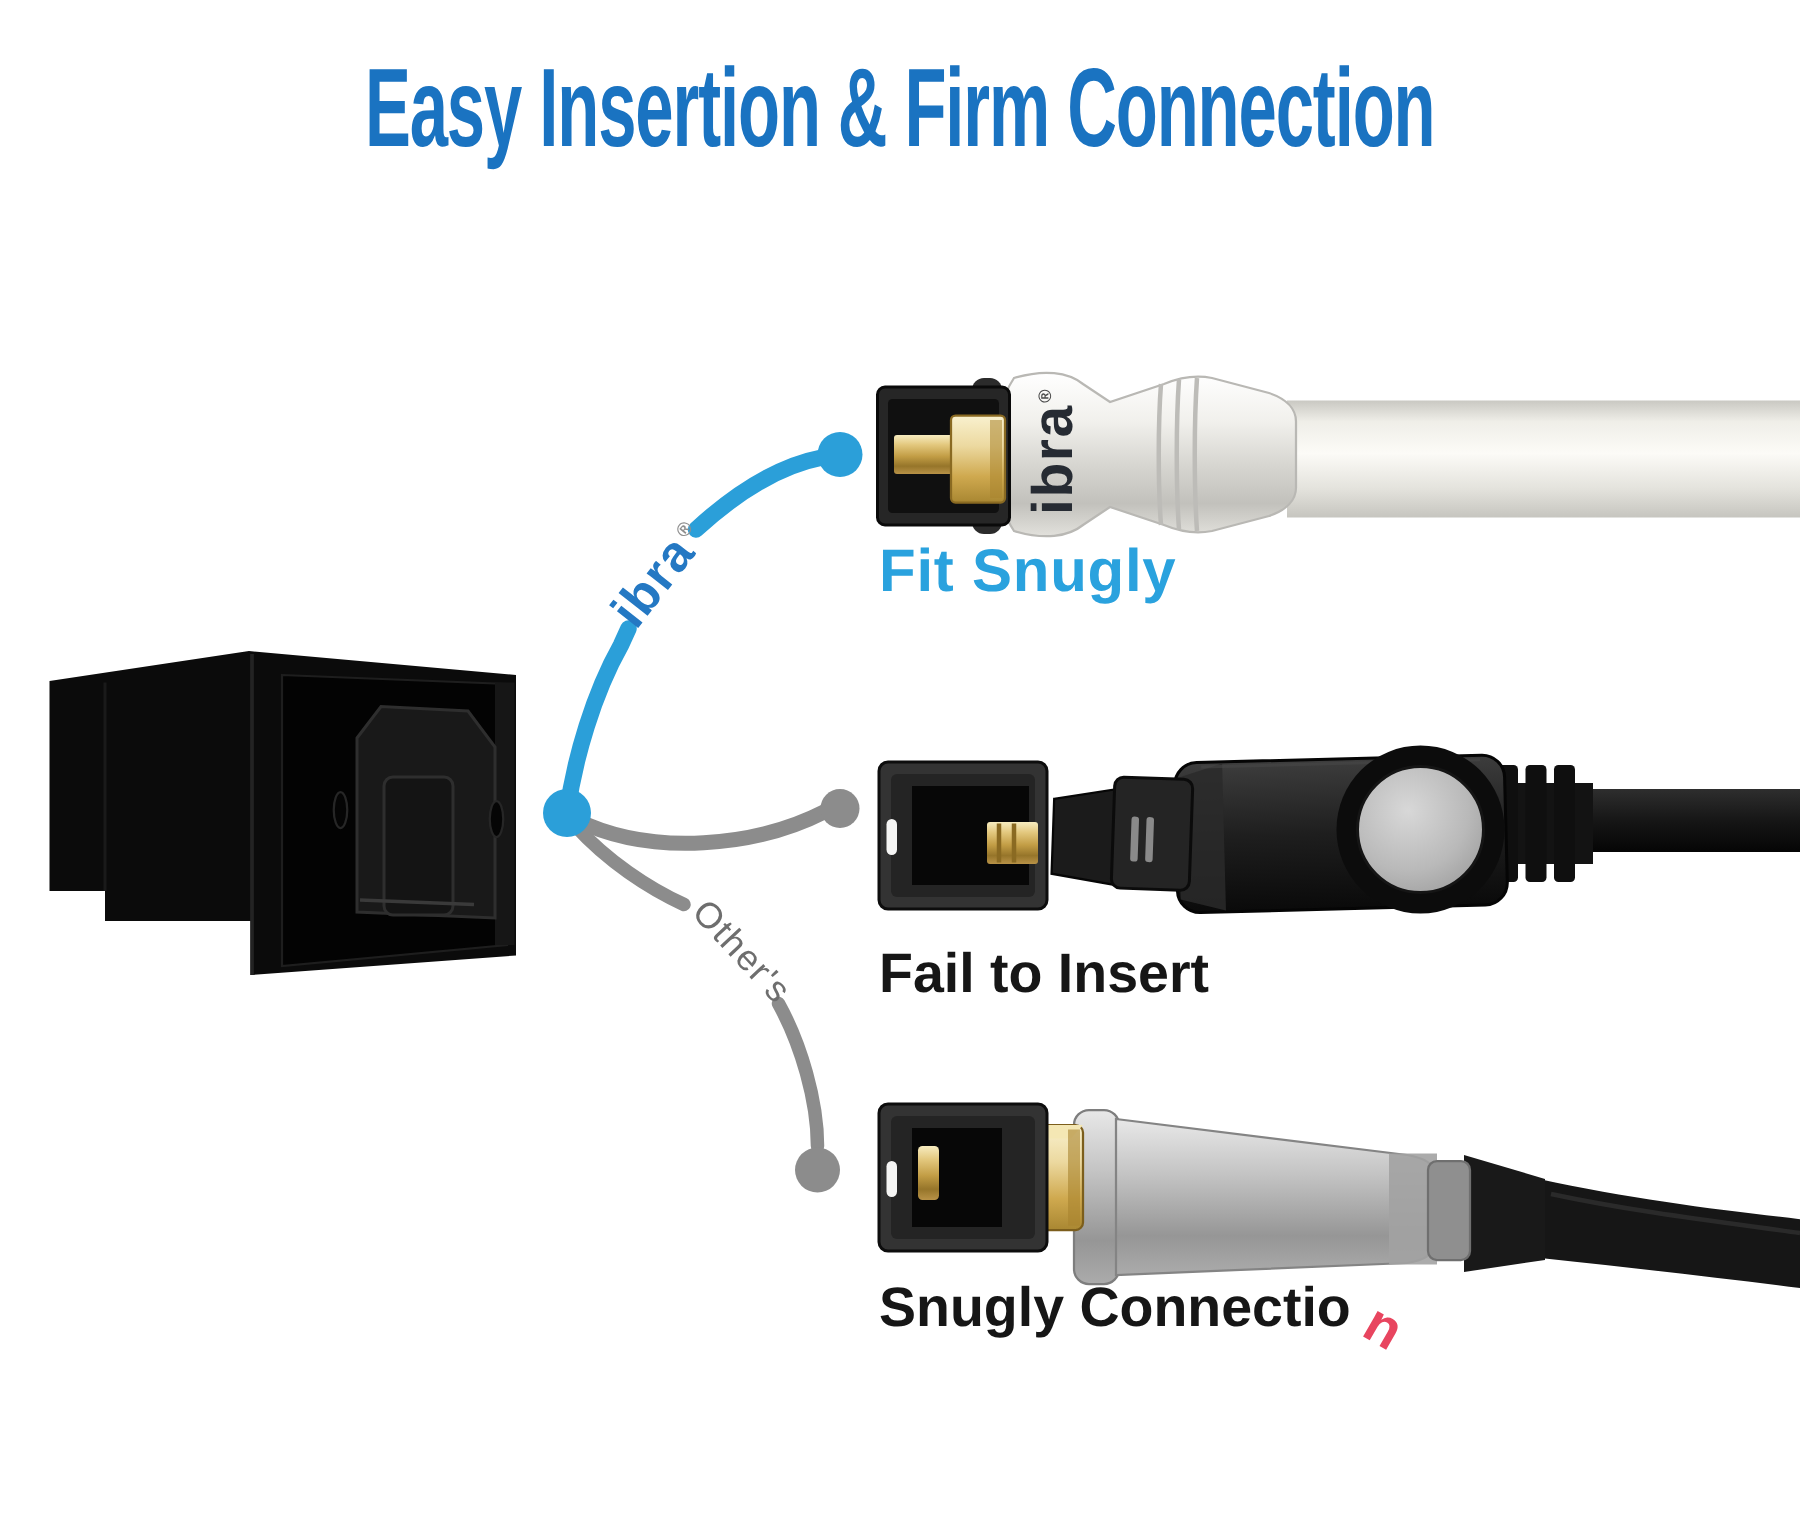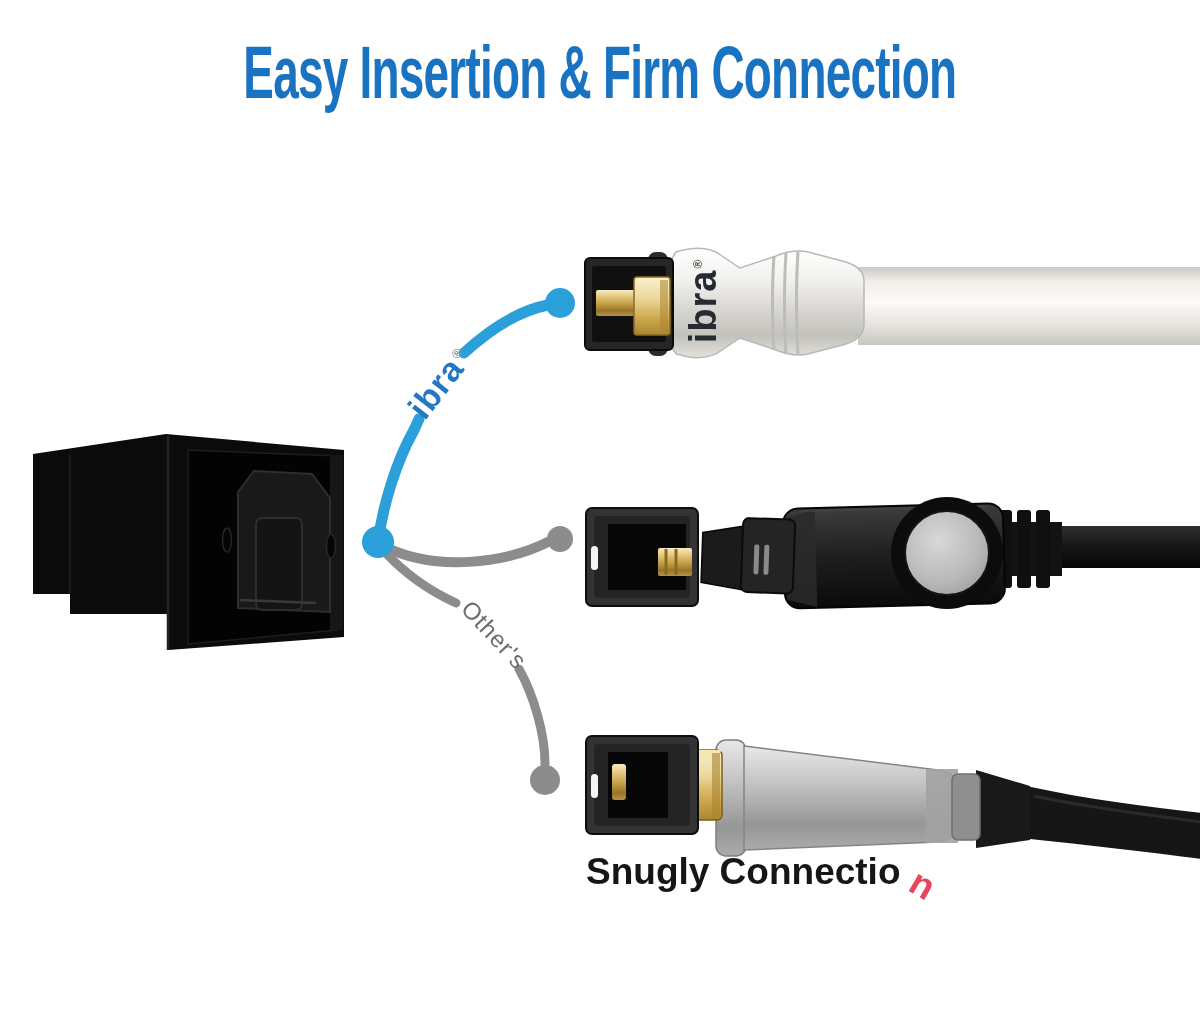--- a/index.html
+++ b/index.html
@@ -184,19 +184,21 @@
       <g>
         <rect x="586" y="736" width="112" height="98" rx="6" fill="#333333" stroke="#0d0d0d" stroke-width="2"></rect>
         <rect x="594" y="744" width="96" height="82" rx="4" fill="#242424"></rect>
         <rect x="608" y="752" width="60" height="66" fill="#070707"></rect>
         <rect x="591" y="774" width="7" height="24" rx="3.5" fill="#f5f5f4"></rect>
       </g>
       <rect x="612" y="764" width="14" height="36" rx="3" fill="url(#gold)"></rect>
     </g>
   </svg>
 
+  <div class="lbl lbl-fit">Fit Snugly</div>
+  <div class="lbl lbl-fail">Fail to Insert</div>
   <div class="lbl lbl-loose"><span>Snugly Connectio</span><span class="loose-n">n</span></div>
 
   <div class="curve-label brand"><span>ibra</span><sup>®</sup></div>
   <div class="curve-label competitor">Other's</div>
   <div class="barrel-label"><span>ibra</span><sup>®</sup></div>
 
 </div>
 
 </body></html>

